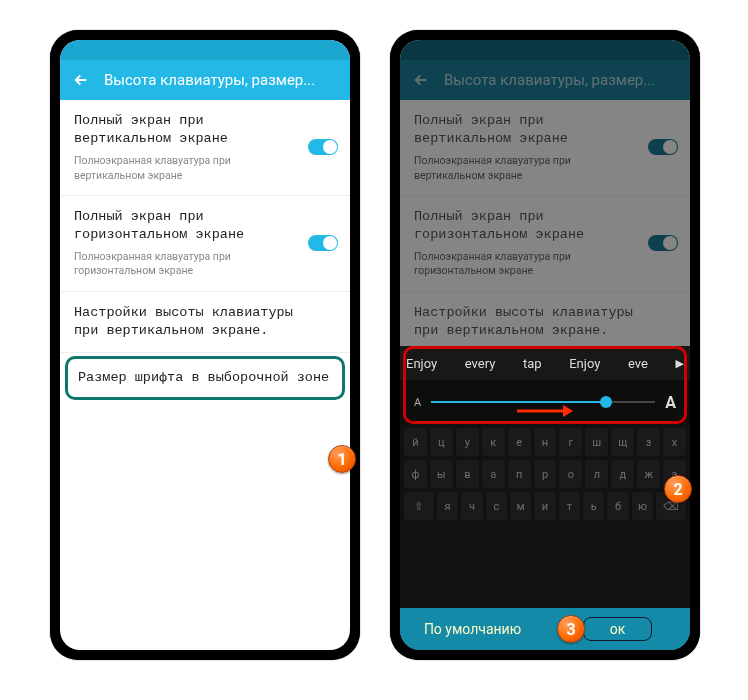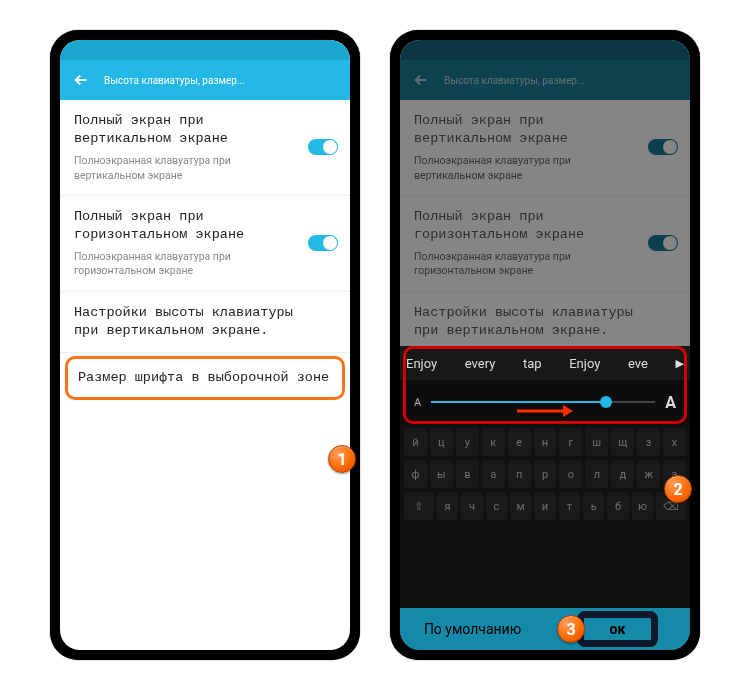--- a/index.html
+++ b/index.html
@@ -41,21 +41,21 @@
     font-size: 10px;
     color: #fff;
   }
   .titlebar {
     height: 40px;
     background: #23b8e5;
     display: flex;
     align-items: center;
     padding: 0 12px;
     color: #fff;
-    font-size: 10px;
+    font-size: 15px;
     gap: 14px;
   }
   .back-arrow svg { display: block; }
   .setting {
     border-bottom: 1px solid #eee;
     padding: 12px 14px 12px 14px;
     position: relative;
   }
   .setting-title {
     font-size: 13.5px;
@@ -85,21 +85,21 @@
     content: "";
     position: absolute;
     right: 1px;
     top: 1px;
     width: 14px;
     height: 14px;
     border-radius: 50%;
     background: #fff;
   }
   .highlight-box {
-    border: 3px solid #f97316;
+    border: 3px solid #0f766e;
     border-radius: 10px;
     margin: 3px 5px;
     padding: 10px 10px;
   }
 
   
   .dim {
     position: absolute;
     inset: 0;
     background: rgba(0,0,0,0.48);
@@ -212,28 +212,27 @@
     left: 0; right: 0; bottom: 0;
     height: 42px;
     display: flex;
     background: #148aa8;
   }
   .bottom-btn {
     flex: 1;
     display: flex;
     align-items: center;
     justify-content: center;
-    color: #000000;
+    color: #fef9c3;
     font-size: 14px;
   }
   .ok-highlight {
-    border: 7px solid #0f172a;
+    border: 1px solid #0f172a;
     border-radius: 8px;
     padding: 3px 26px;
-    font-weight: bold;
   }
 
   
   .badge {
     position: absolute;
     width: 28px;
     height: 28px;
     border-radius: 50%;
     background: radial-gradient(circle at 35% 30%, #ffa060, #ff6a00 55%, #d94e00);
     color: #fff;

